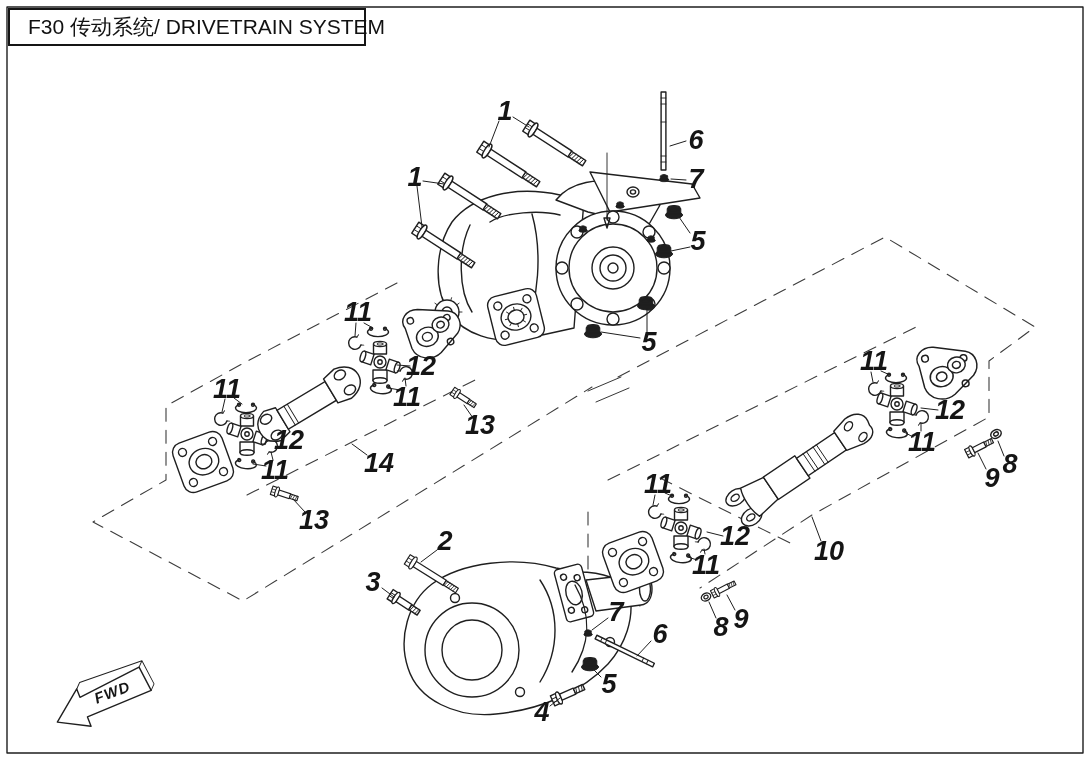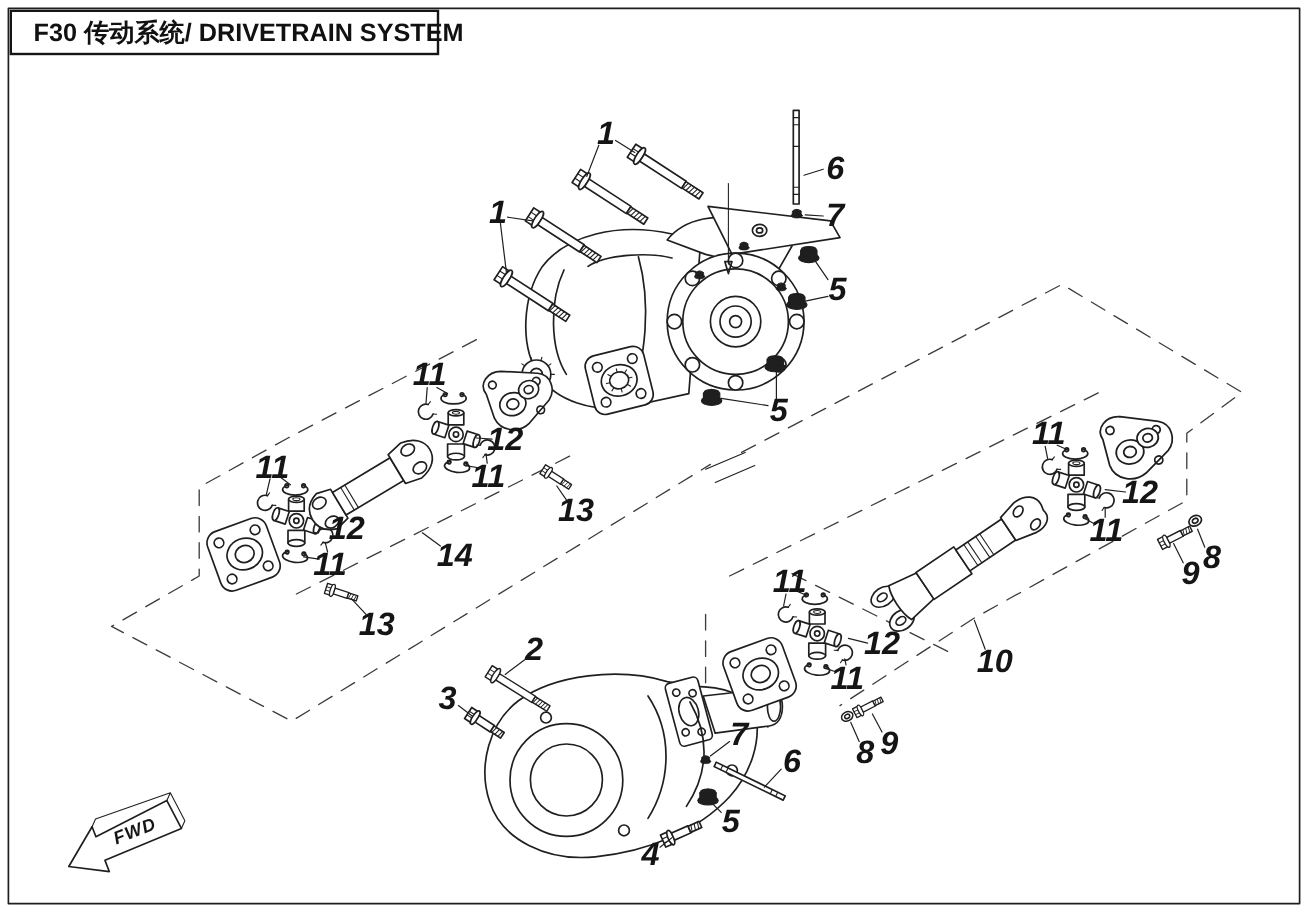--- a/index.html
+++ b/index.html
@@ -25,21 +25,21 @@
   }
   .fwd-text {
     font-family:"Liberation Sans", sans-serif;
     font-weight:bold; font-style:italic; font-size:15px;
     text-anchor:middle; letter-spacing:1px;
   }
   .title-box {
     position:absolute; left:8px; top:8px; width:336px; height:34px;
     border:2px solid #151515; background:#ffffff;
     display:flex; align-items:center; padding-left:18px;
-    font-size:21px; font-weight:bold; color:#111;
+    font-size:21px; font-weight:normal; color:#111;
     white-space:nowrap;
   }
 </style>
 </head>
 <body>
 
 <div class="page">
 
 <svg id="diagram" width="1090" height="760" viewBox="0 0 1090 760" xmlns="http://www.w3.org/2000/svg">
 

